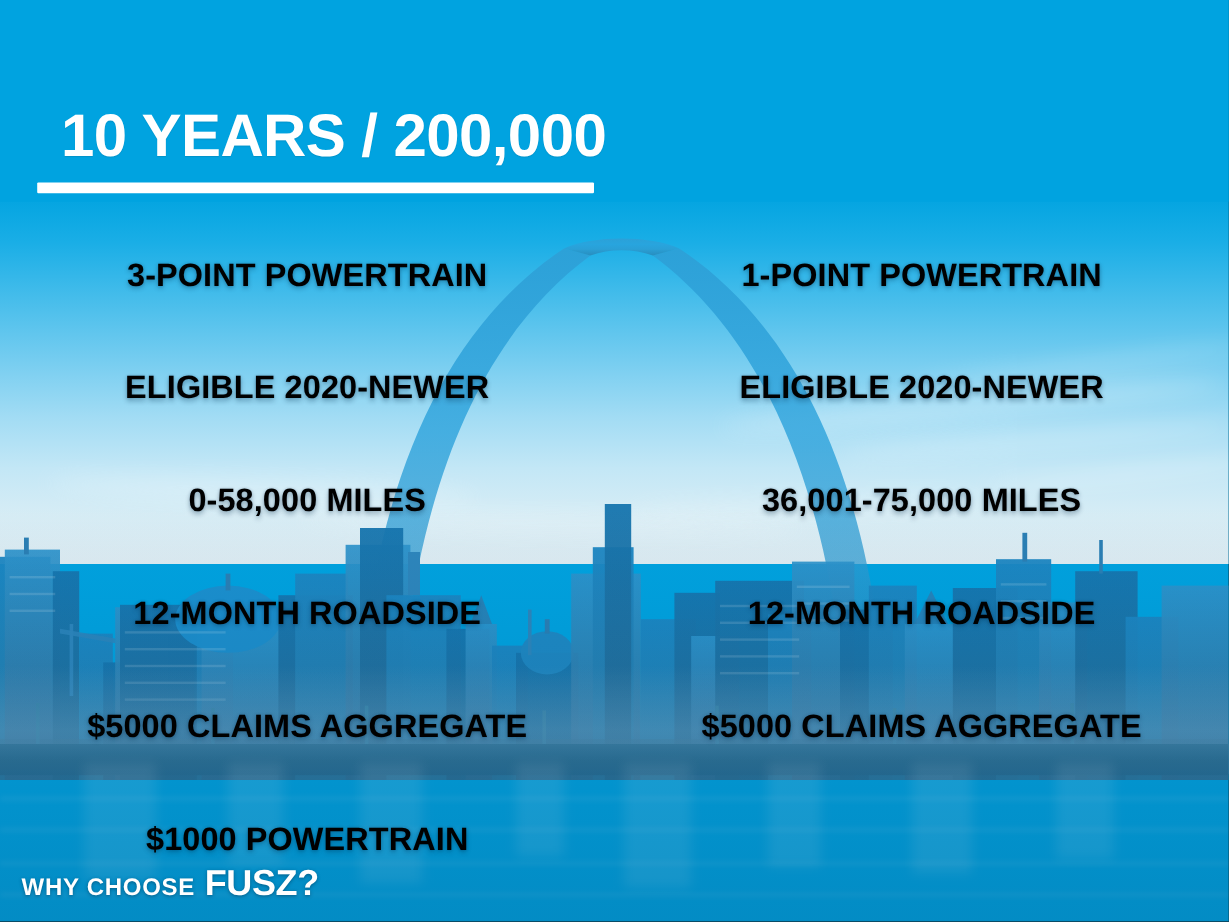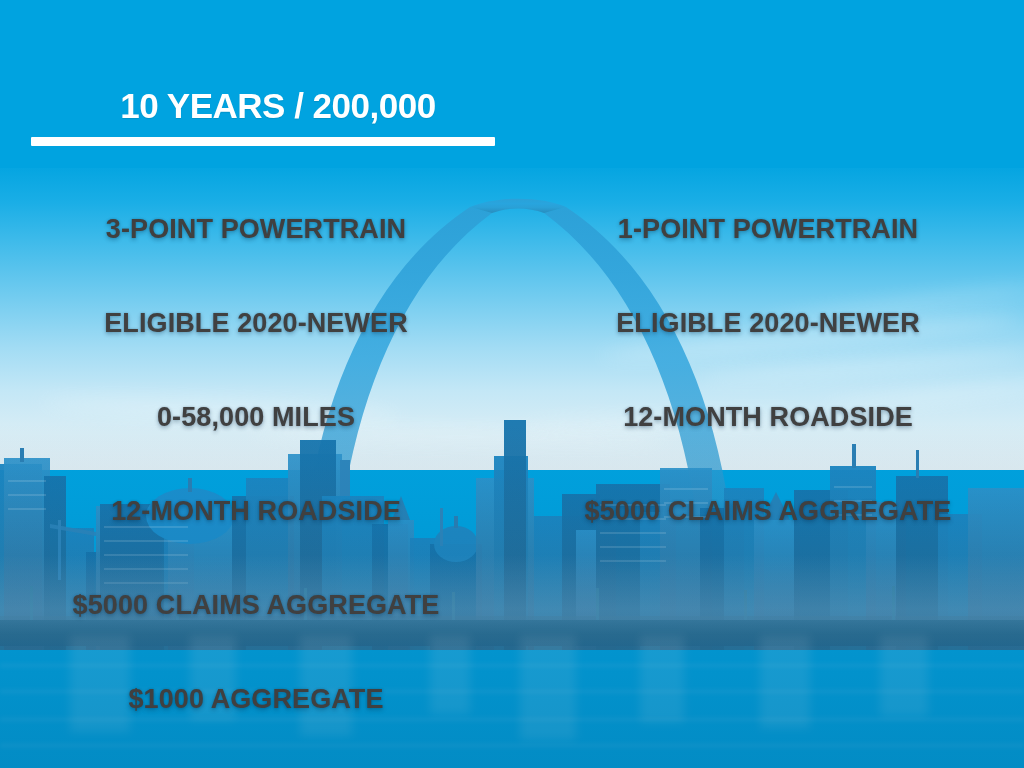--- a/index.html
+++ b/index.html
@@ -132,21 +132,21 @@
   .col-header {
     position: absolute;
     top: 88px;
     left: 0;
     width: 512px;
     text-align: center;
   }
   .col-header .htext {
     display: block;
     color: #ffffff;
-    font-size: 35px;
+    font-size: 50px;
     font-weight: 700;
     letter-spacing: -0.5px;
     line-height: 1;
     white-space: nowrap;
     text-shadow: 0 1px 1px rgba(0,0,0,0.10);
     margin-left: 44px;
   }
   .col-header .hrule {
     display: block;
     height: 9px;
@@ -164,21 +164,21 @@
     width: 512px;
   }
   .feature {
     height: 94px;
     display: flex;
     align-items: center;
     justify-content: center;
     text-align: center;
   }
   .feature .ftext {
-    color: #404040;
+    color: #000000;
     font-size: 27px;
     font-weight: 700;
     letter-spacing: 0.1px;
     white-space: nowrap;
     text-shadow: 0 2px 4px rgba(0,40,70,0.33), 0 0 2px rgba(0,40,70,0.25);
   }
 
   
   .brand {
     position: absolute;
@@ -400,39 +400,46 @@
           <div class="feature">
             <span class="ftext">0-58,000 MILES</span>
           </div>
           <div class="feature">
             <span class="ftext">12-MONTH ROADSIDE</span>
           </div>
           <div class="feature">
             <span class="ftext">$5000 CLAIMS AGGREGATE</span>
           </div>
           <div class="feature">
-            <span class="ftext">$1000 AGGREGATE</span>
+            <span class="ftext">$1000 POWERTRAIN</span>
           </div>
         </div>
       </div>
 
       <div class="col col-right">
         <div class="features">
           <div class="feature">
             <span class="ftext">1-POINT POWERTRAIN</span>
           </div>
           <div class="feature">
             <span class="ftext">ELIGIBLE 2020-NEWER</span>
           </div>
           <div class="feature">
+            <span class="ftext">36,001-75,000 MILES</span>
+          </div>
+          <div class="feature">
             <span class="ftext">12-MONTH ROADSIDE</span>
           </div>
           <div class="feature">
             <span class="ftext">$5000 CLAIMS AGGREGATE</span>
           </div>
         </div>
       </div>
 
     </div>
 
+    <div class="brand">
+      <span class="why">WHY CHOOSE</span>
+      <span class="fusz">FUSZ?</span>
+    </div>
   </div>
 
 </div>
 
 </body></html>

